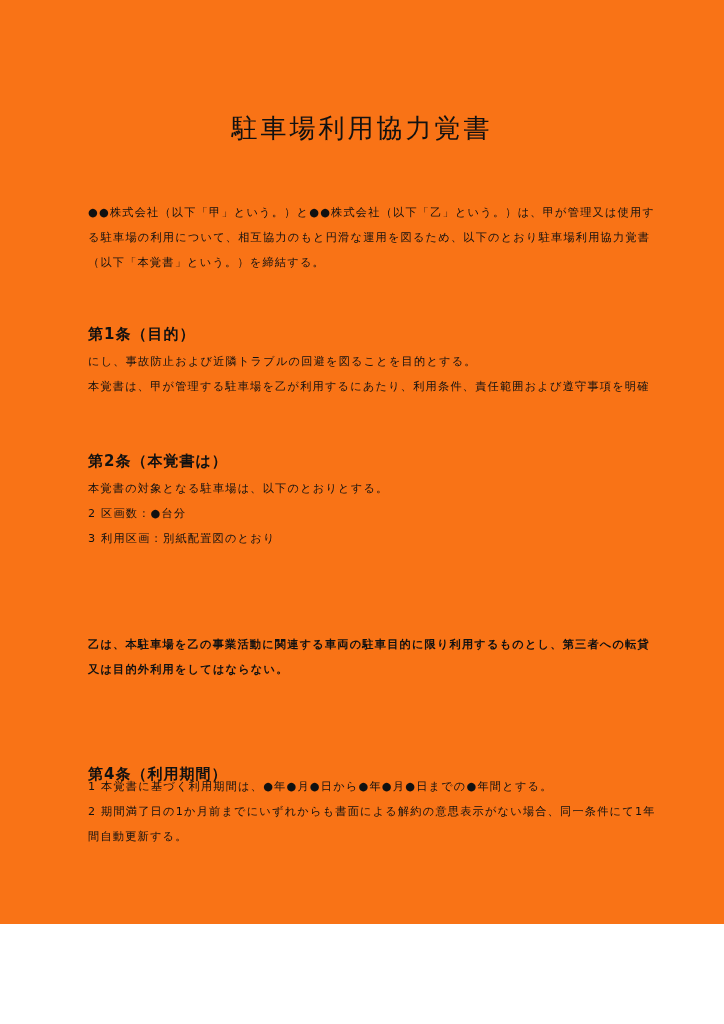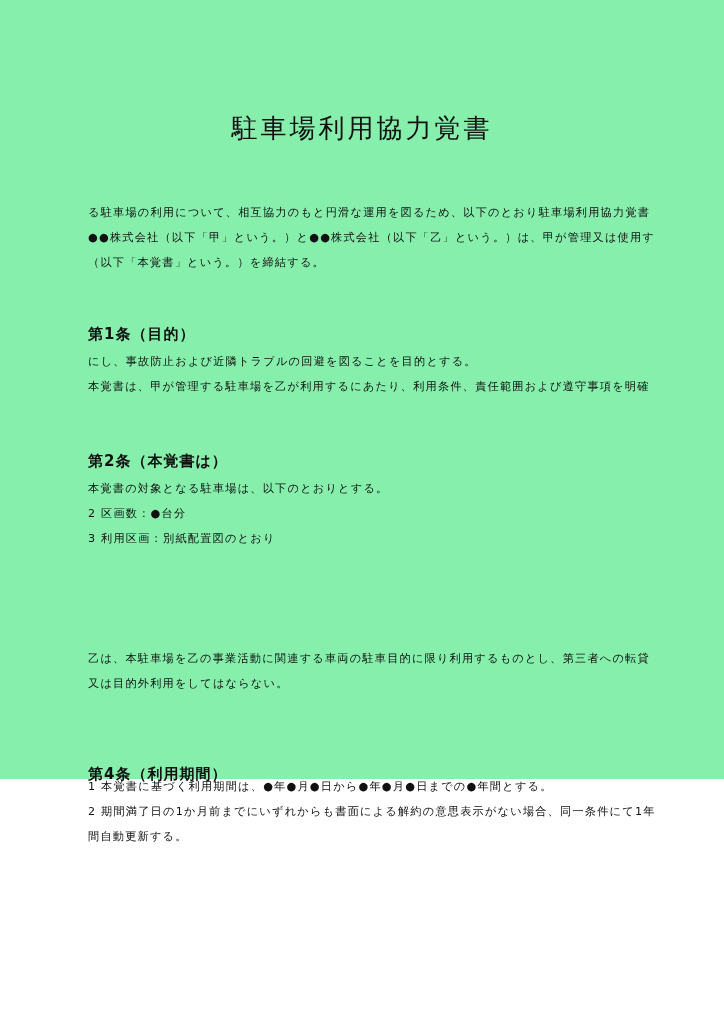--- a/index.html
+++ b/index.html
@@ -13,22 +13,22 @@
       position: relative;
       overflow: hidden;
       font-family: "DejaVu Sans", "Liberation Sans", sans-serif;
       color: #111111;
     }
     .page {
       position: absolute;
       left: 0;
       top: 0;
       width: 724px;
-      height: 779px;
-      background: #86efac;
+      height: 924px;
+      background: #f97316;
     }
     .title {
       position: absolute;
       top: 110px;
       left: 0;
       width: 724px;
       text-align: center;
       font-size: 26px;
       letter-spacing: 3px;
       line-height: 36px;
@@ -60,39 +60,39 @@
     }
   </style>
 </head>
 <body>
 
 <div class="page">
 
   <div class="title">駐車場利用協力覚書</div>
 
   <div class="para" style="top:200px;">
+    <span>●●株式会社（以下「甲」という。）と●●株式会社（以下「乙」という。）は、甲が管理又は使用す</span>
     <span>る駐車場の利用について、相互協力のもと円滑な運用を図るため、以下のとおり駐車場利用協力覚書</span>
-    <span>●●株式会社（以下「甲」という。）と●●株式会社（以下「乙」という。）は、甲が管理又は使用す</span>
     <span>（以下「本覚書」という。）を締結する。</span>
   </div>
 
   <div class="heading" style="top:323px;">第1条（目的）</div>
   <div class="para" style="top:349px;">
     <span>にし、事故防止および近隣トラブルの回避を図ることを目的とする。</span>
     <span>本覚書は、甲が管理する駐車場を乙が利用するにあたり、利用条件、責任範囲および遵守事項を明確</span>
   </div>
 
   <div class="heading" style="top:450px;">第2条（本覚書は）</div>
   <div class="para" style="top:476px;">
     <span>本覚書の対象となる駐車場は、以下のとおりとする。</span>
     <span>2 区画数：●台分</span>
     <span>3 利用区画：別紙配置図のとおり</span>
   </div>
 
-  <div class="para" style="top:646px;">
+  <div class="para" style="top:632px;font-weight:bold;">
     <span>乙は、本駐車場を乙の事業活動に関連する車両の駐車目的に限り利用するものとし、第三者への転貸</span>
     <span>又は目的外利用をしてはならない。</span>
   </div>
 
   <div class="heading" style="top:747px;margin-top:16px;">第4条（利用期間）</div>
   <div class="para" style="top:774px;">
     <span>1 本覚書に基づく利用期間は、●年●月●日から●年●月●日までの●年間とする。</span>
     <span>2 期間満了日の1か月前までにいずれからも書面による解約の意思表示がない場合、同一条件にて1年</span>
     <span>間自動更新する。</span>
   </div>

